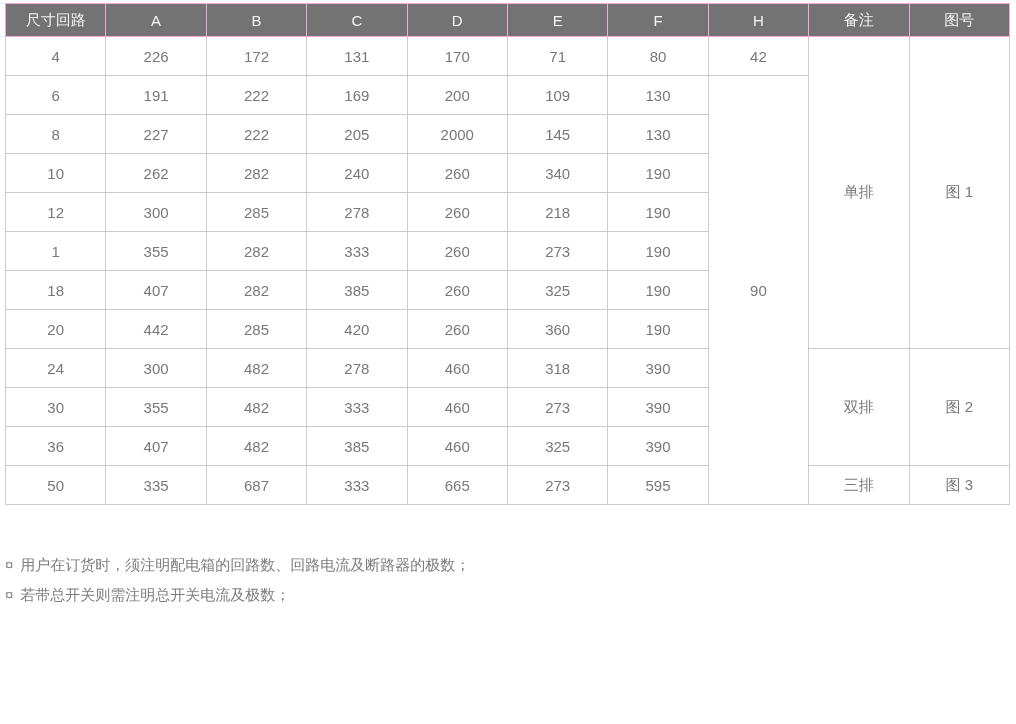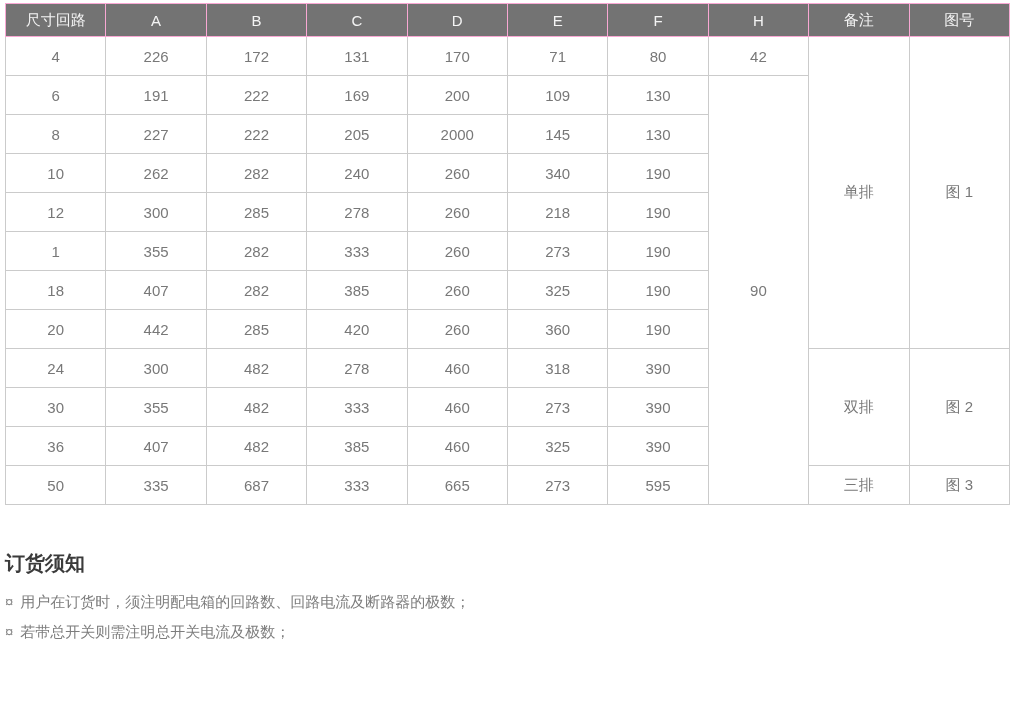--- a/index.html
+++ b/index.html
@@ -200,21 +200,20 @@
           <td>665</td>
           <td>273</td>
           <td>595</td>
           <td rowspan="1">三排</td>
           <td rowspan="1">图 3</td>
         </tr>
       </tbody>
   </table>
 
   <div class="notes">
-    <div class="notes-title">订货须知</div>
     <div class="note-line">
       <span class="note-bullet">¤</span><span>用户在订货时，须注明配电箱的回路数、回路电流及断路器的极数；</span>
     </div>
     <div class="note-line">
       <span class="note-bullet">¤</span><span>若带总开关则需注明总开关电流及极数；</span>
     </div>
   </div>
 
 </div>
 

